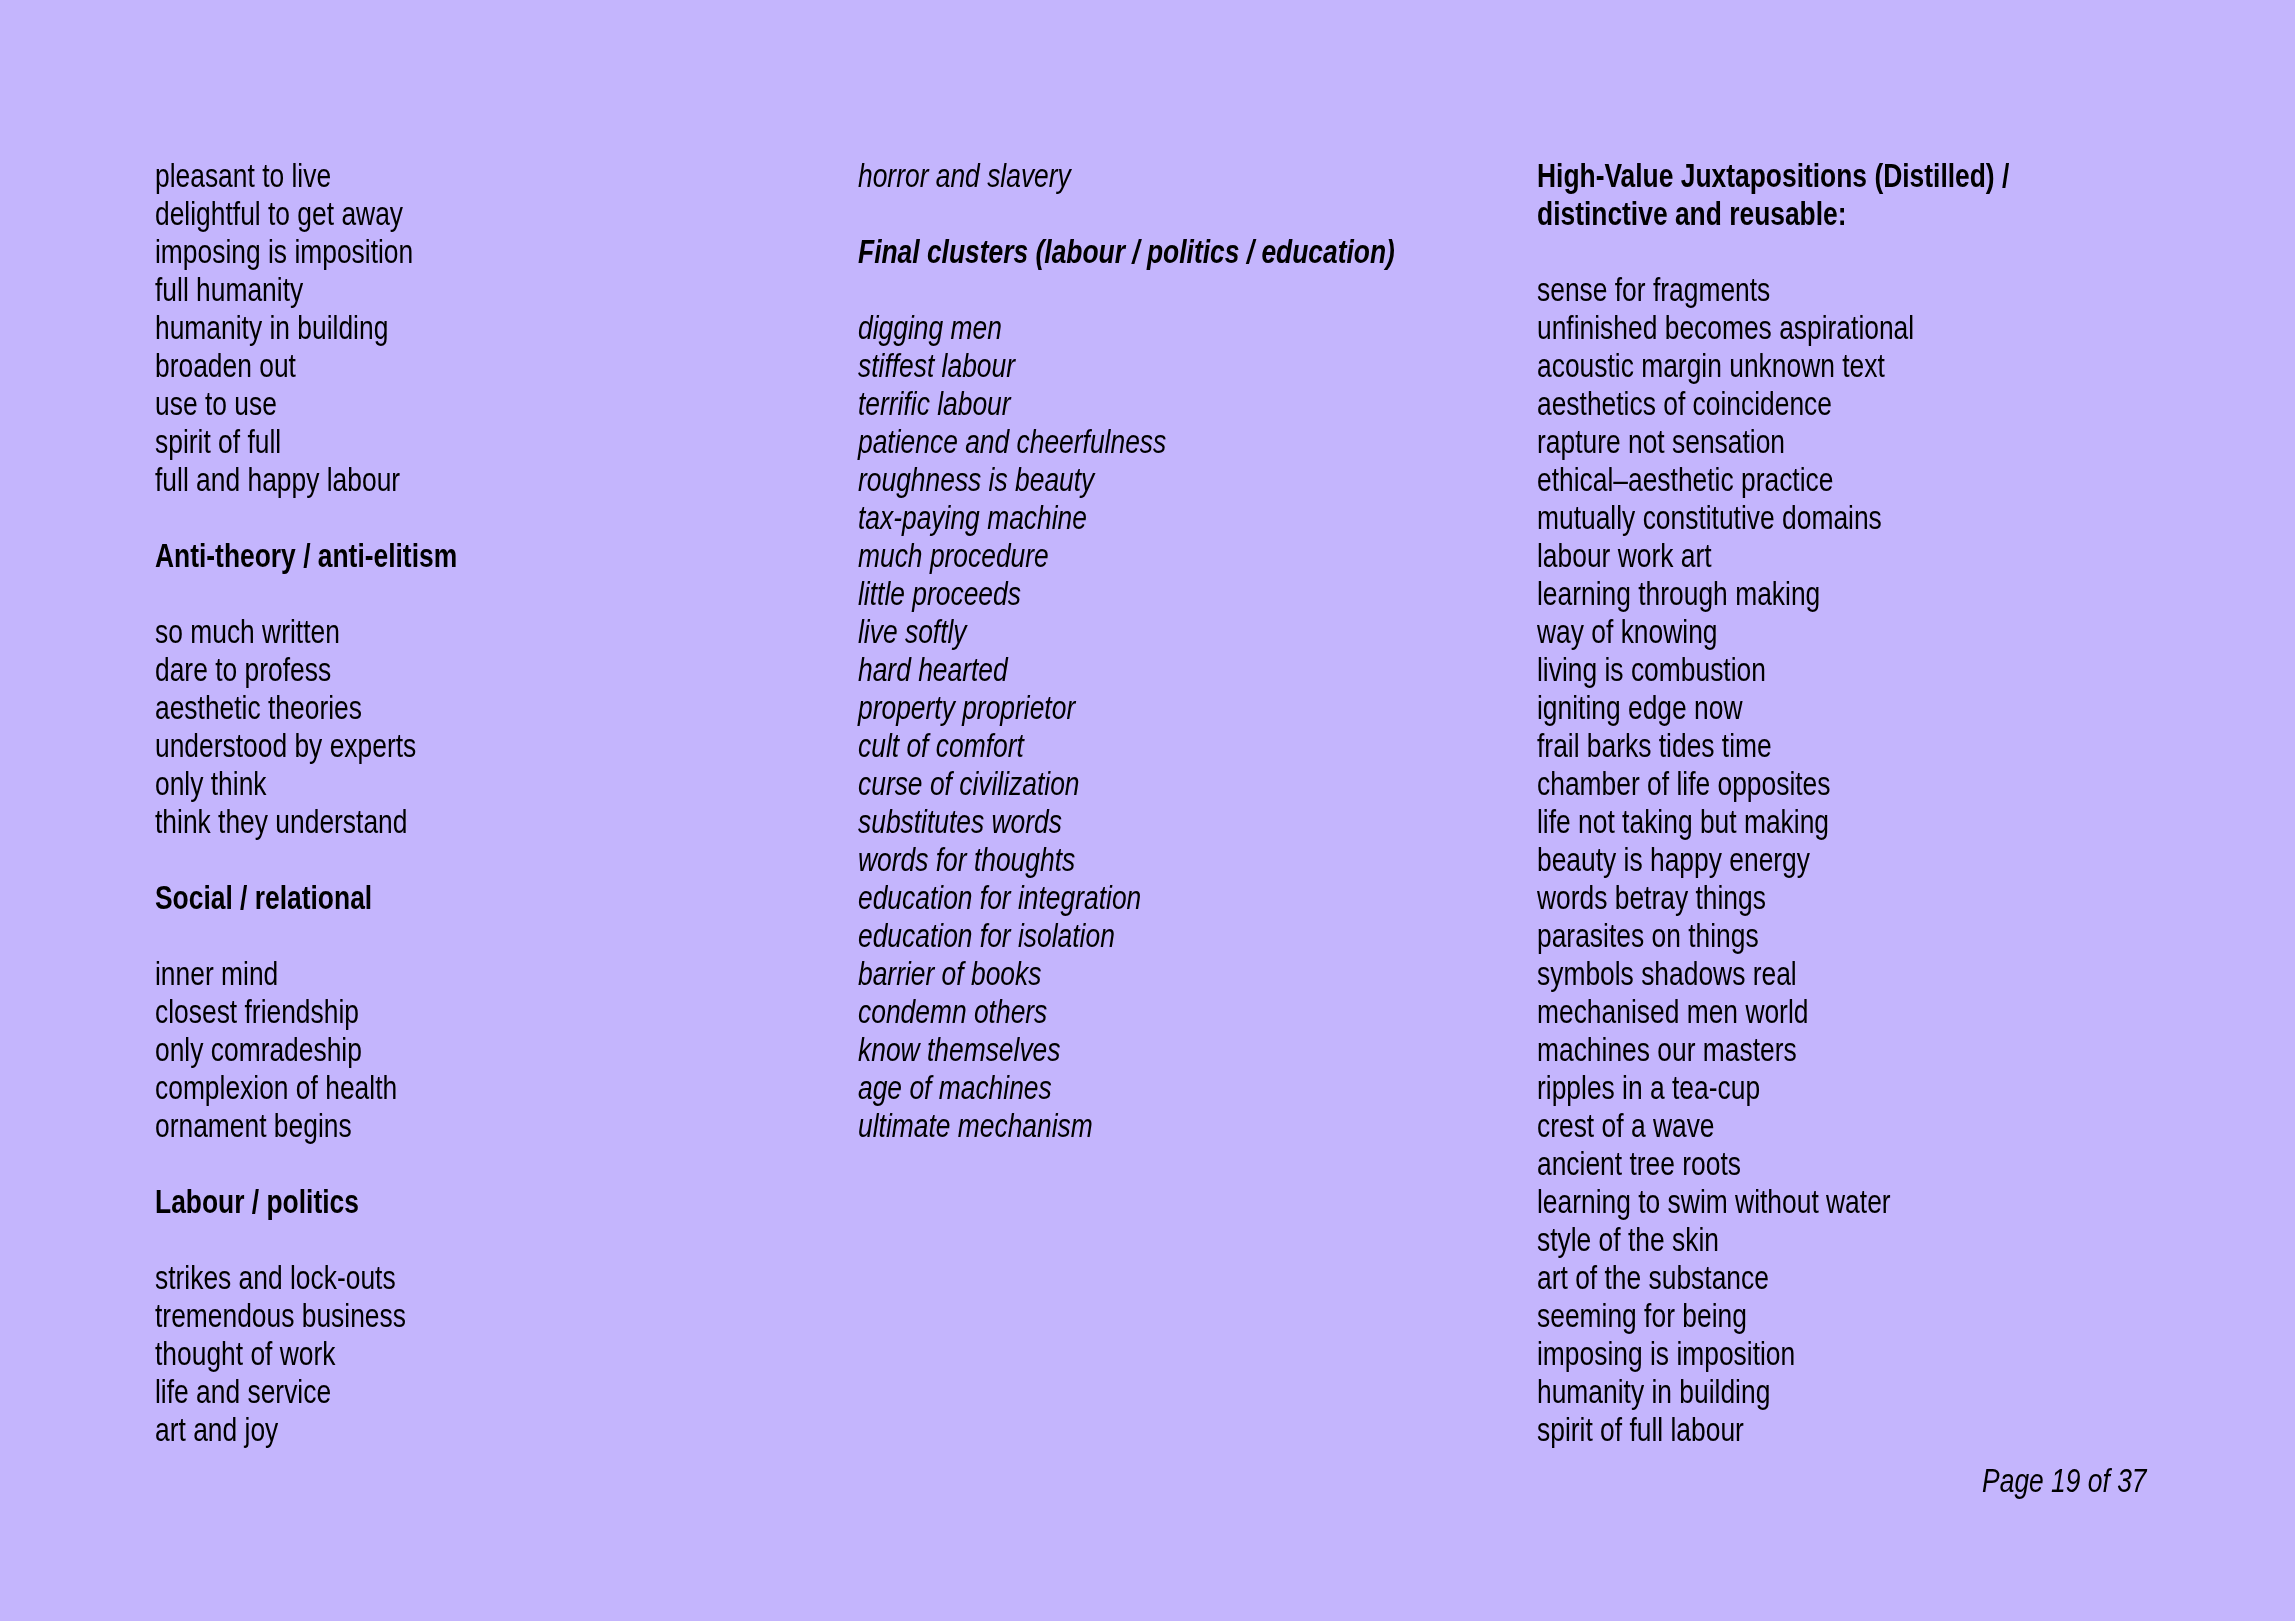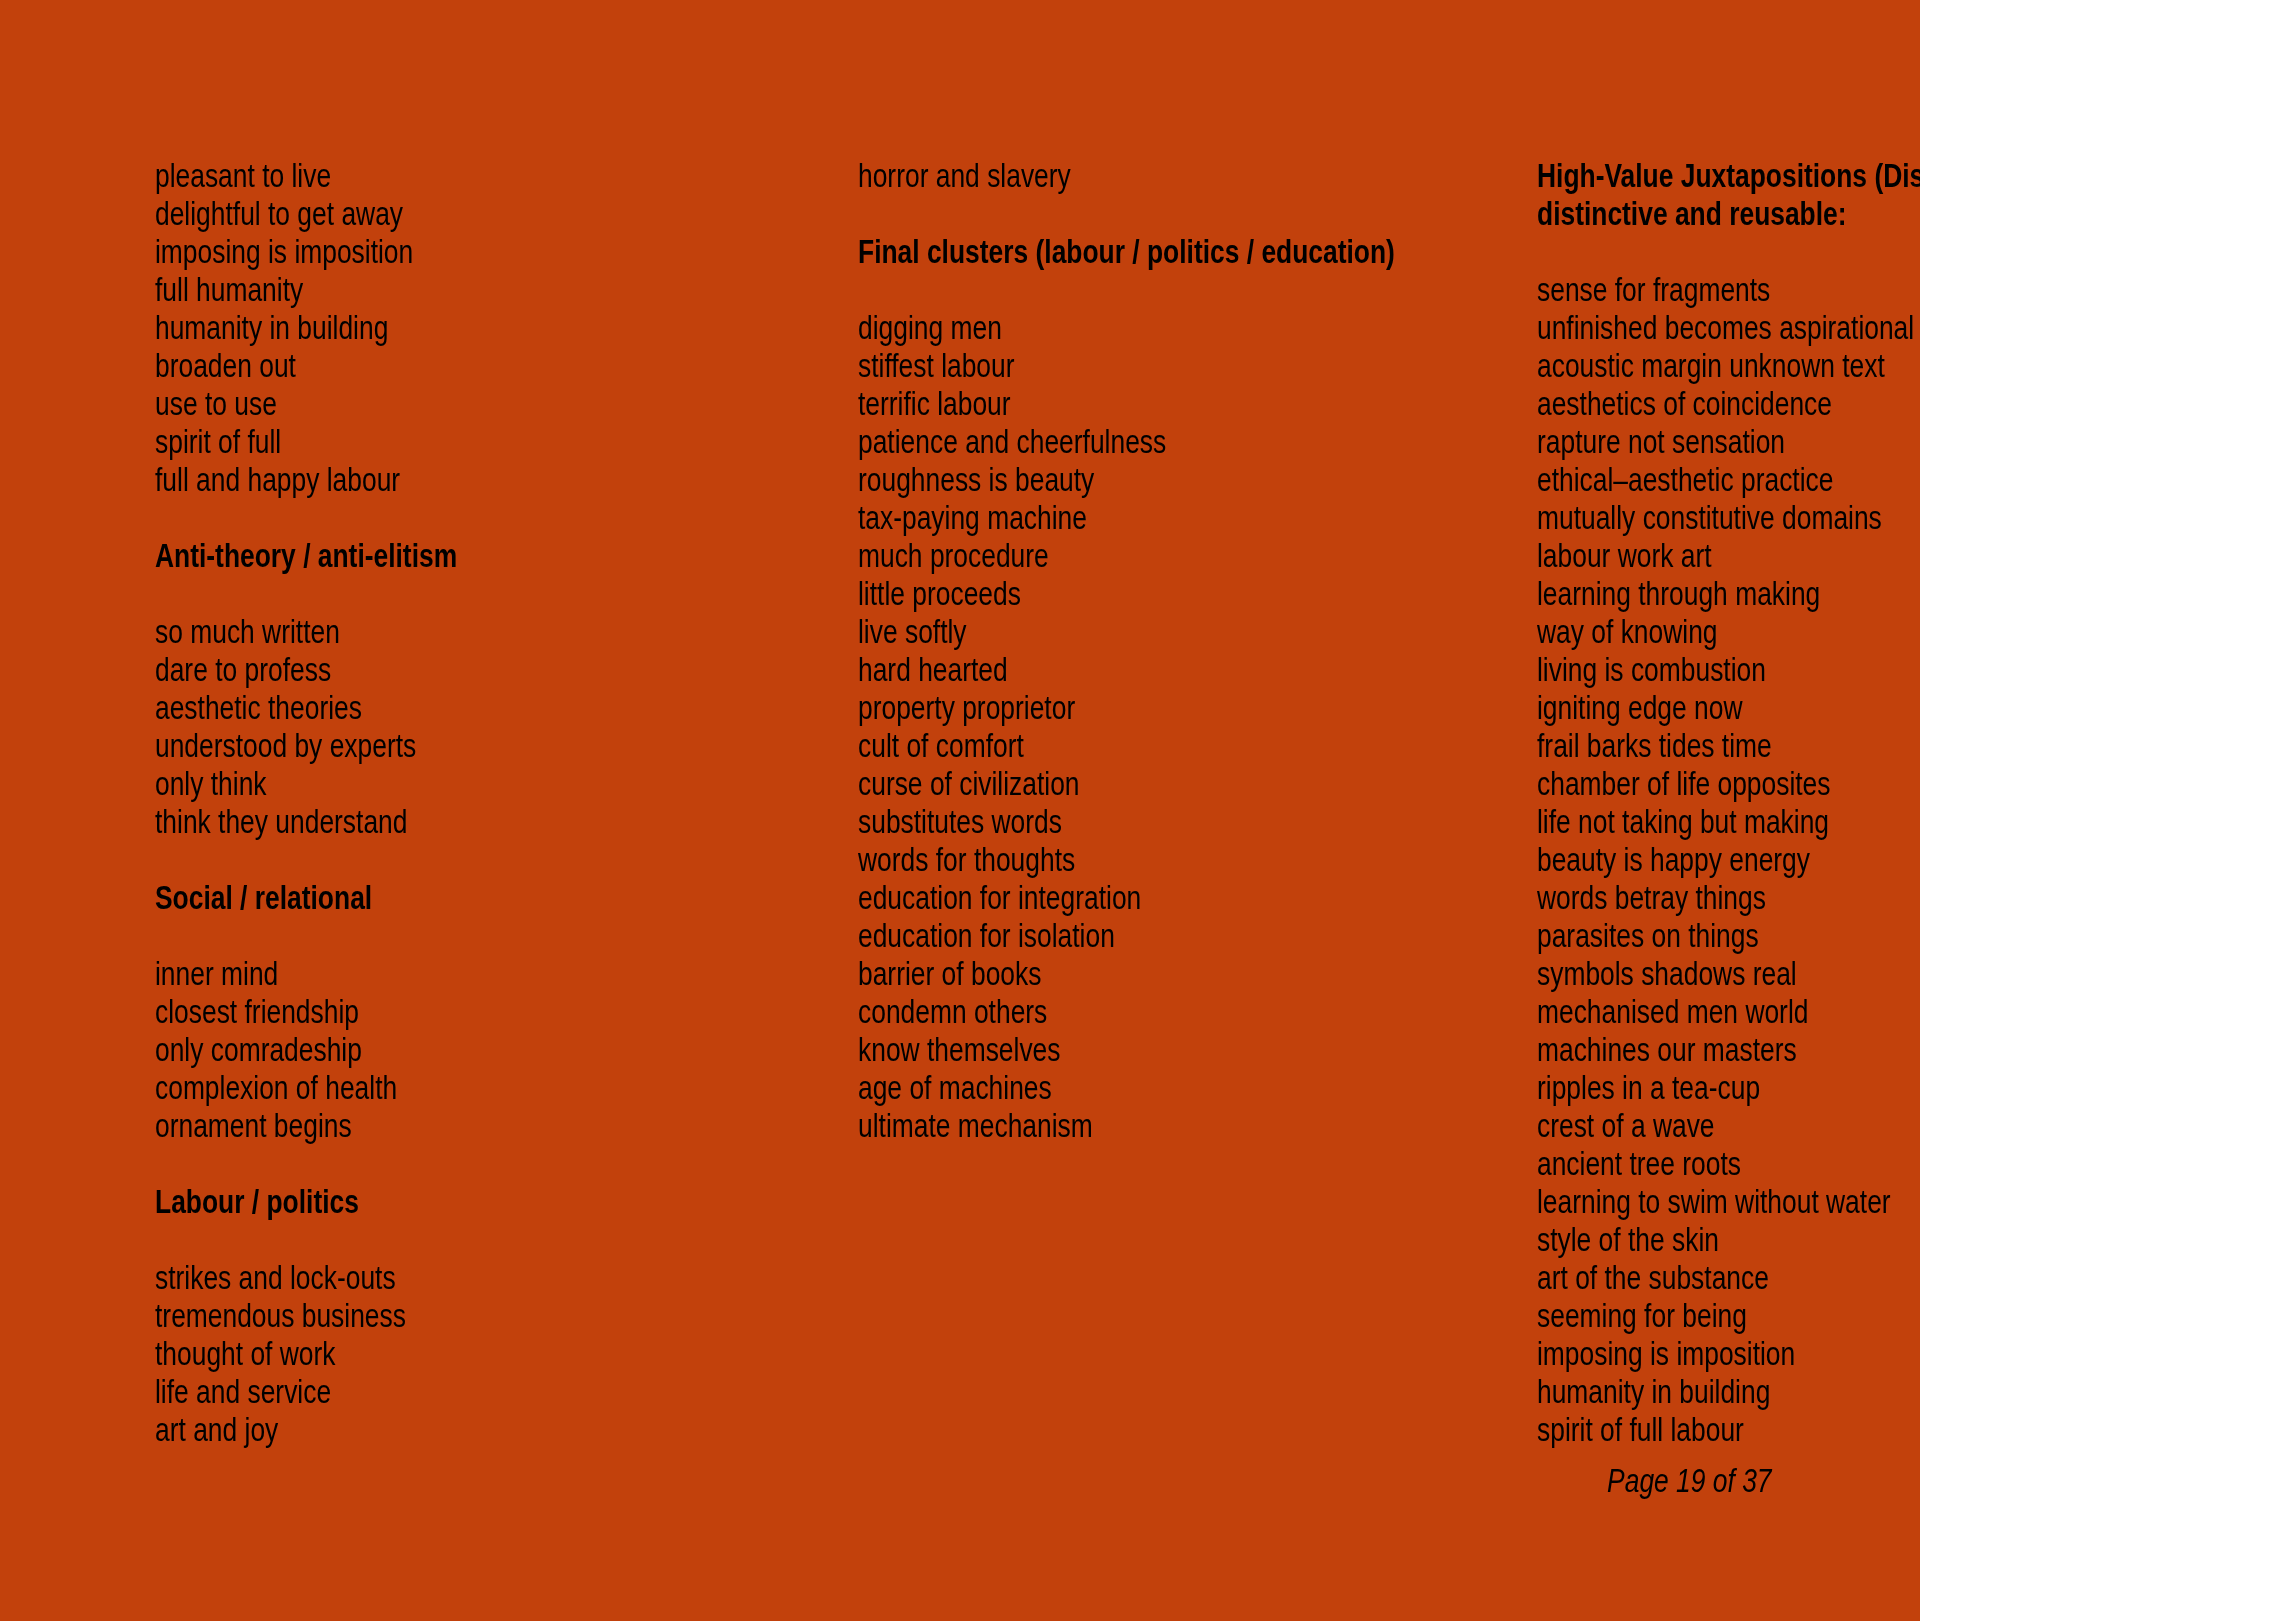--- a/index.html
+++ b/index.html
@@ -2,33 +2,33 @@
 <html style="font-size:12.6px"><head>
 <meta charset="utf-8">
 <style>
   html, body {
     margin: 0;
     padding: 0;
     background: #ffffff;
   }
   #page {
     position: relative;
-    width: 1920px;
+    width: 2295px;
     height: 1622px;
-    background: #c2410c;
+    background: #c4b5fd;
     overflow: hidden;
     font-family: "Liberation Sans", "DejaVu Sans", sans-serif;
     color: #000000;
   }
   .col {
     position: absolute;
     top: 157px;
   }
   #col-1 { left: 155px; }
-  #col-2 { left: 858px; }
+  #col-2 { left: 858px; font-style: italic; }
   #col-3 { left: 1537px; }
   .line {
     height: 38px;
     line-height: 38px;
     font-size: 33px;
     white-space: nowrap;
     transform: scaleX(0.8);
     transform-origin: 0 50%;
   }
   .line.bold { font-weight: bold; }

